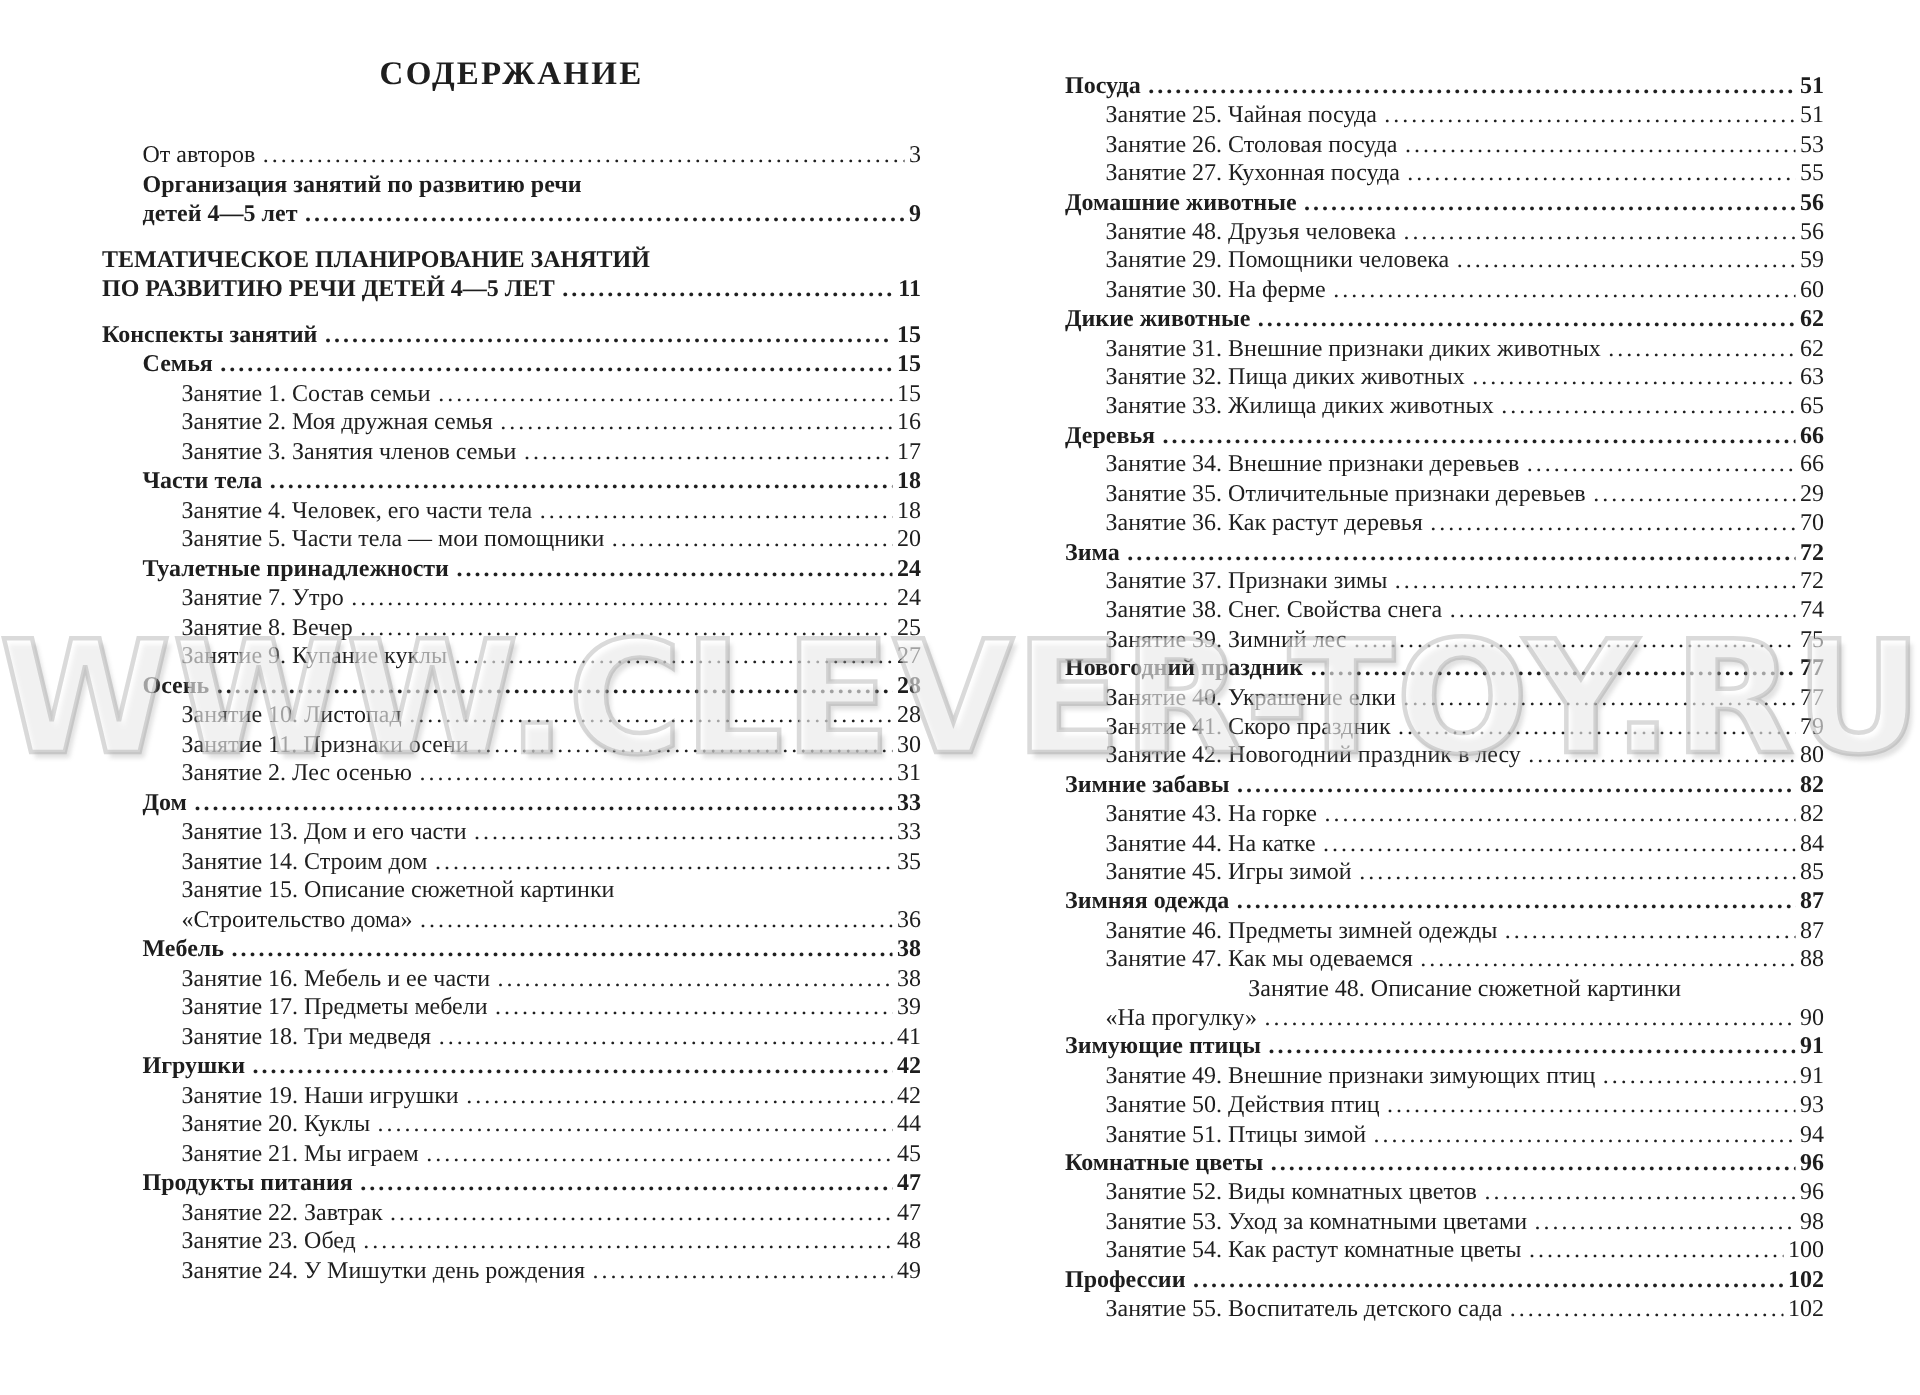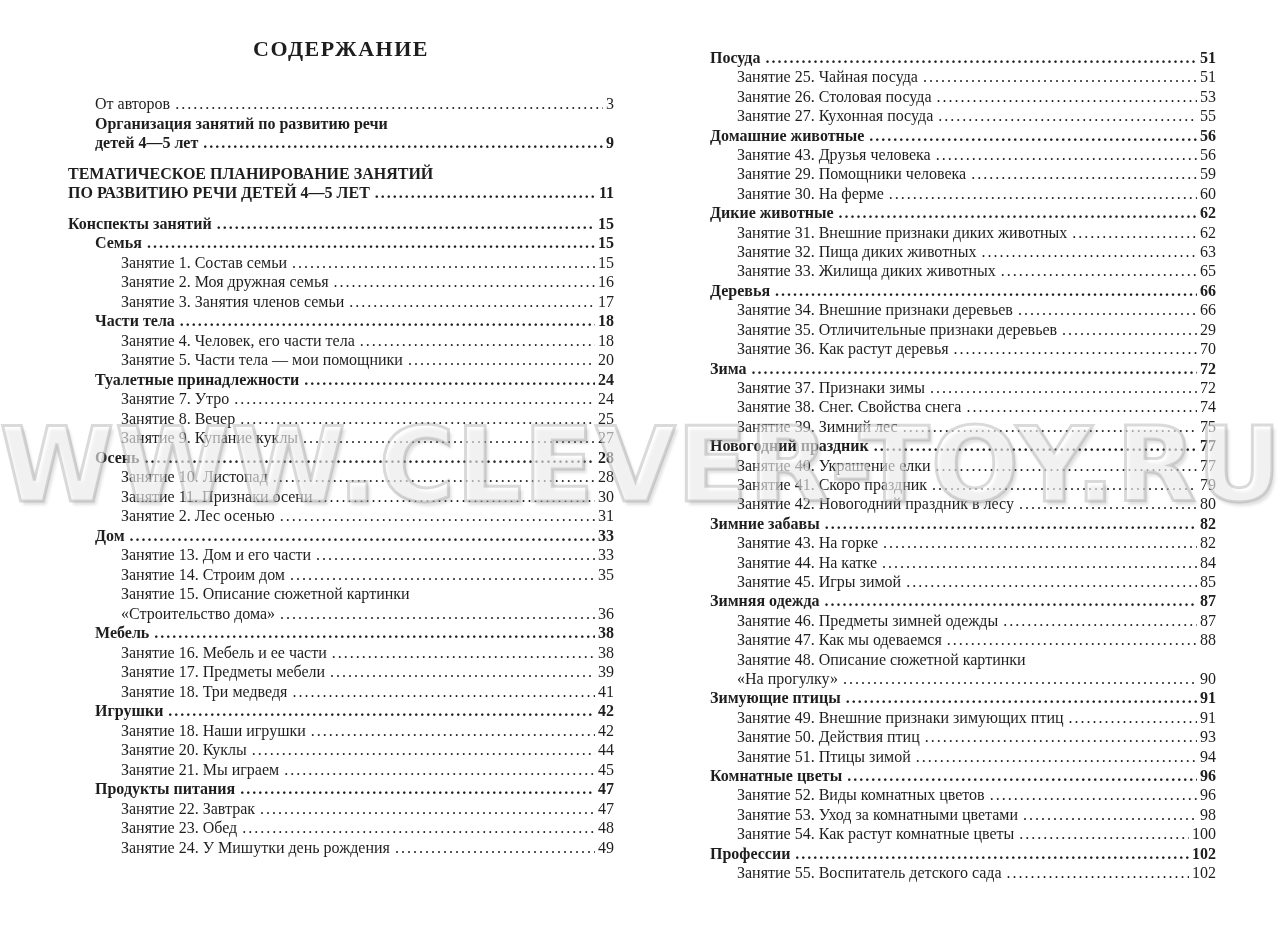--- a/index.html
+++ b/index.html
@@ -8,21 +8,21 @@
     position:relative;
     background:#ffffff;
     font-family:"Liberation Serif", serif;
     color:#1e1e1e;
     overflow:hidden;
   }
   .page { position:absolute; inset:0; background:#fff; }
 
   .col { position:absolute; }
   .col-left  { left:68px;  top:36px; width:546px; }
-  .col-right { left:710px; top:48px; width:506px; }
+  .col-right { left:710px; top:48px; width:506px;text-align:center; }
 
   .title {
     text-align:center;
     font-weight:bold;
     font-size:22px;
     letter-spacing:1.5px;
     margin-bottom:32px;
   }
 
   .entries { font-size:16px; }
@@ -272,21 +272,21 @@
         </div>
         <div class="entry lv1 bold">
           <div class="leader-line">
             <span class="lbl">Игрушки</span>
             <span class="dots"></span>
             <span class="pg">42</span>
           </div>
         </div>
         <div class="entry lv2">
           <div class="leader-line">
-            <span class="lbl">Занятие 18. Наши игрушки</span>
+            <span class="lbl">Занятие 19. Наши игрушки</span>
             <span class="dots"></span>
             <span class="pg">42</span>
           </div>
         </div>
         <div class="entry lv2">
           <div class="leader-line">
             <span class="lbl">Занятие 20. Куклы</span>
             <span class="dots"></span>
             <span class="pg">44</span>
           </div>
@@ -361,21 +361,21 @@
         </div>
         <div class="entry lv0 bold">
           <div class="leader-line">
             <span class="lbl">Домашние животные</span>
             <span class="dots"></span>
             <span class="pg">56</span>
           </div>
         </div>
         <div class="entry lv1">
           <div class="leader-line">
-            <span class="lbl">Занятие 43. Друзья человека</span>
+            <span class="lbl">Занятие 48. Друзья человека</span>
             <span class="dots"></span>
             <span class="pg">56</span>
           </div>
         </div>
         <div class="entry lv1">
           <div class="leader-line">
             <span class="lbl">Занятие 29. Помощники человека</span>
             <span class="dots"></span>
             <span class="pg">59</span>
           </div>

